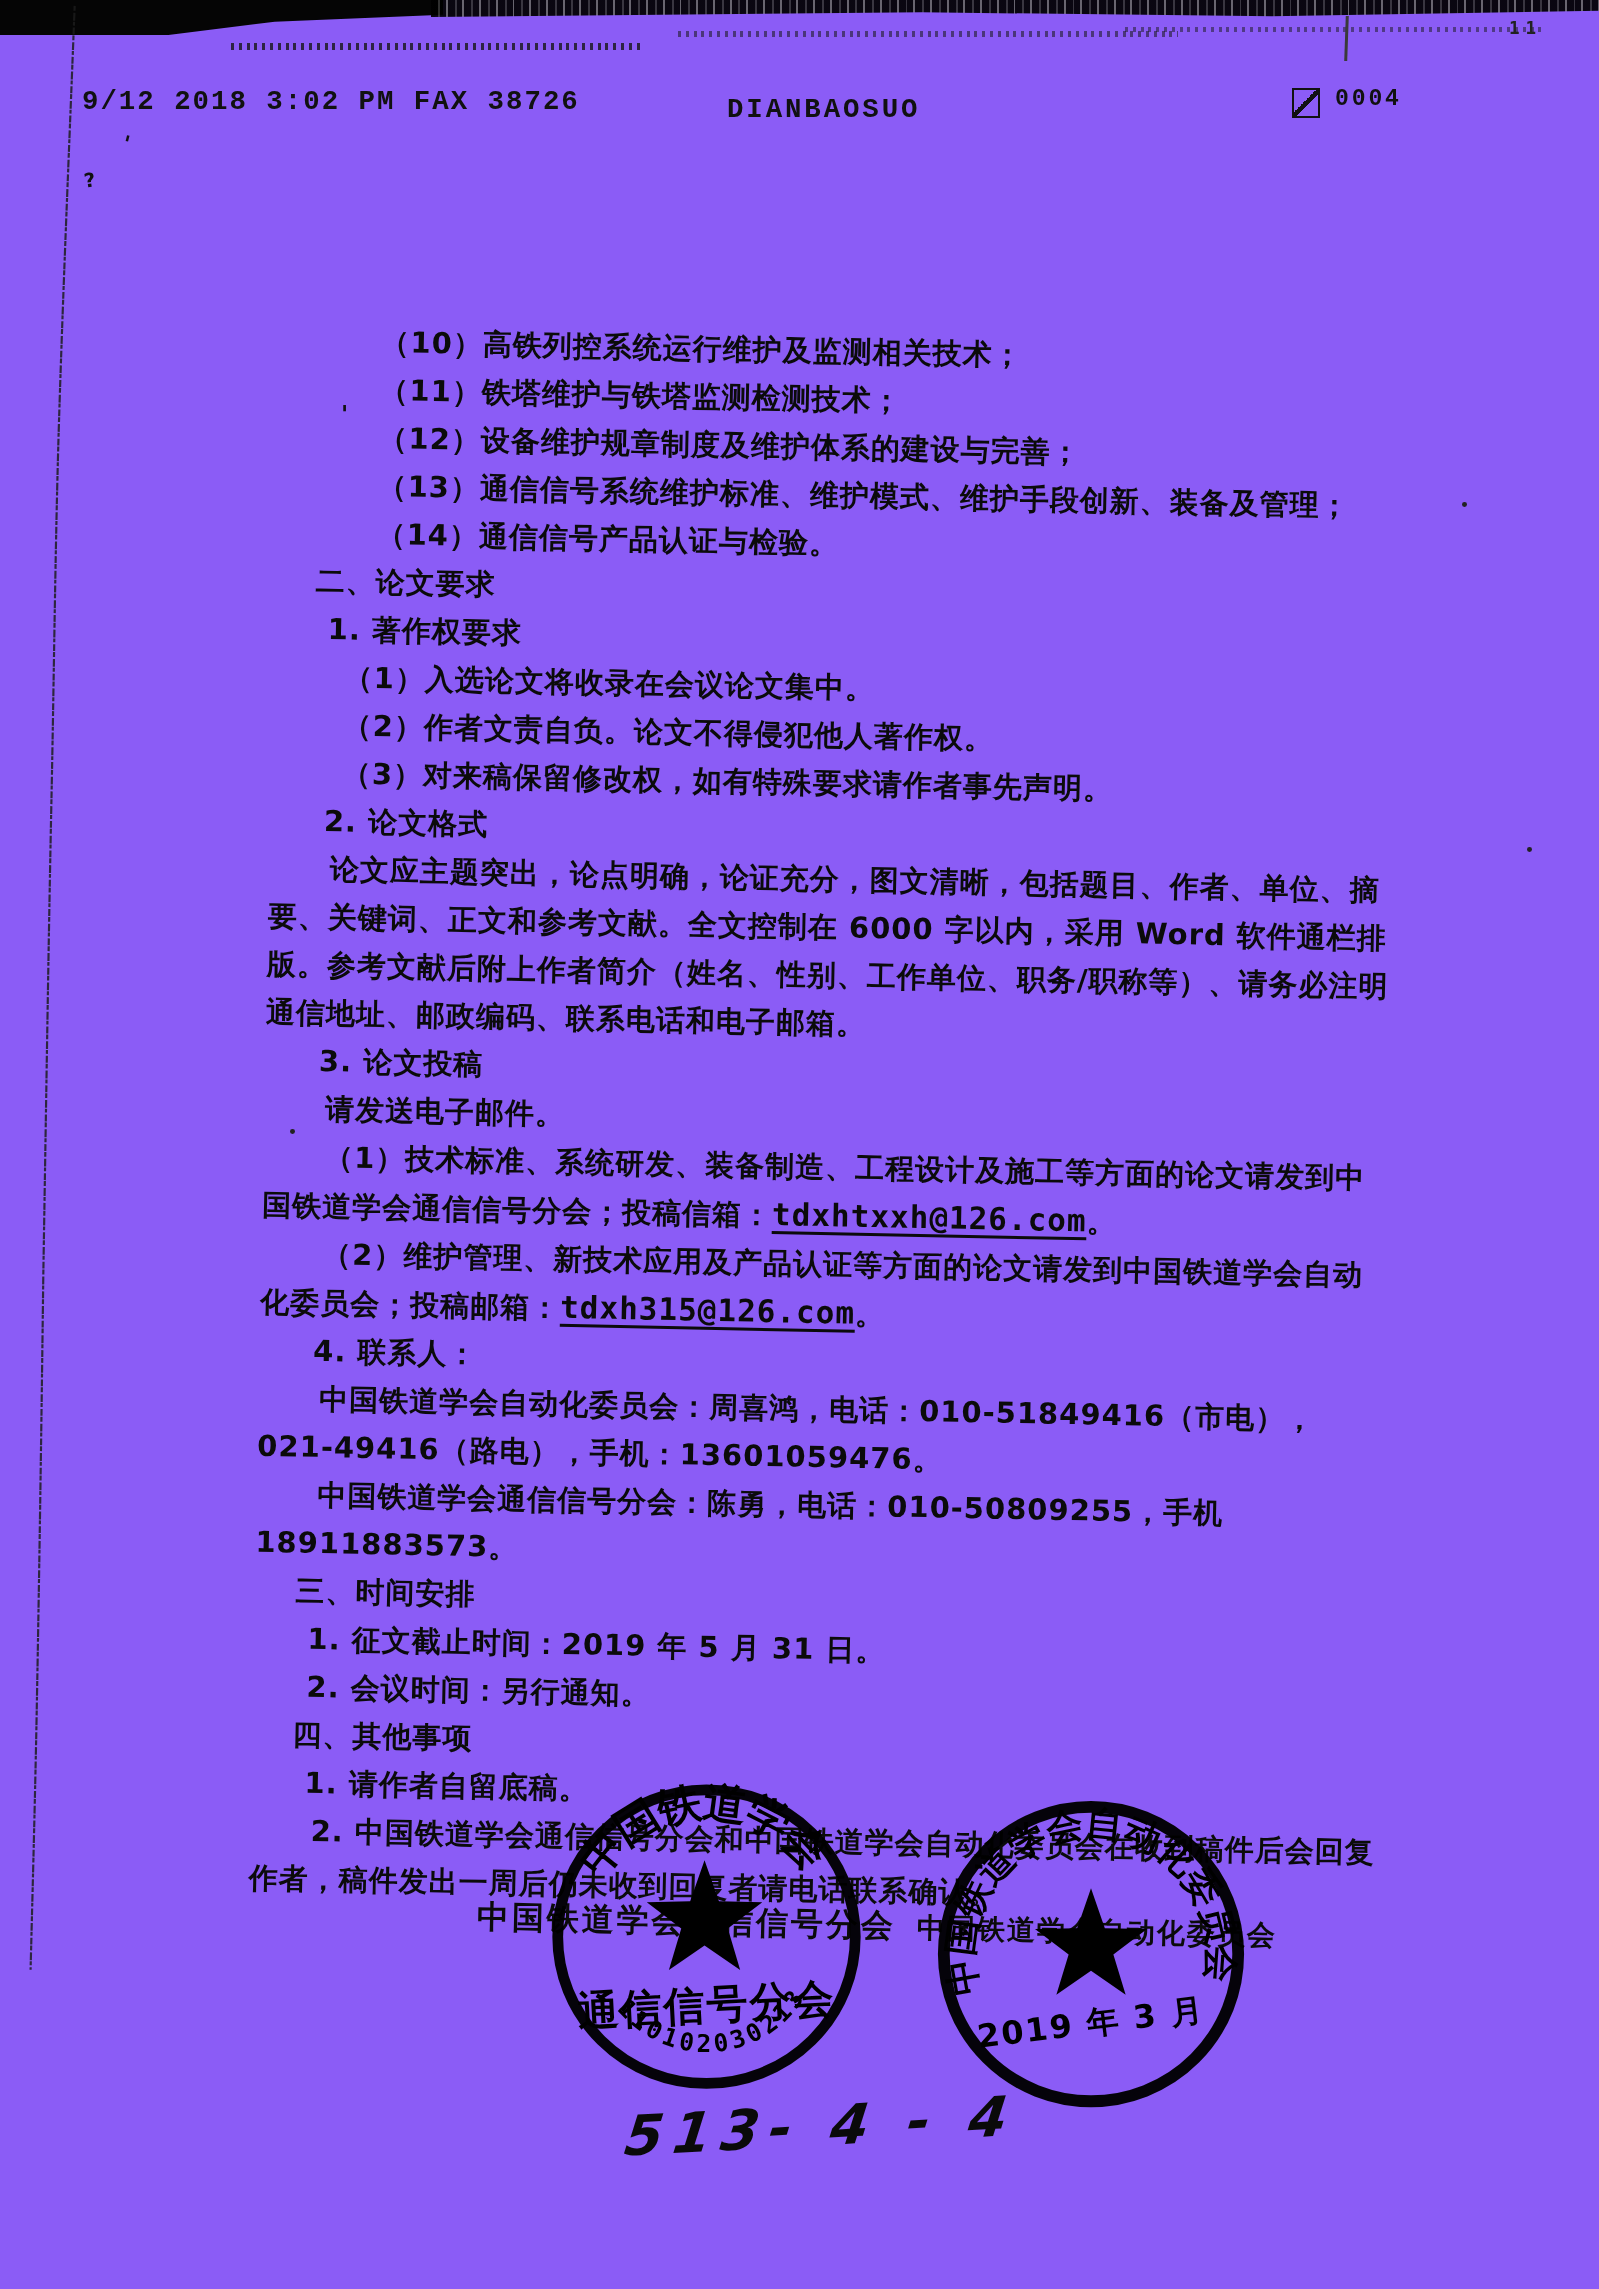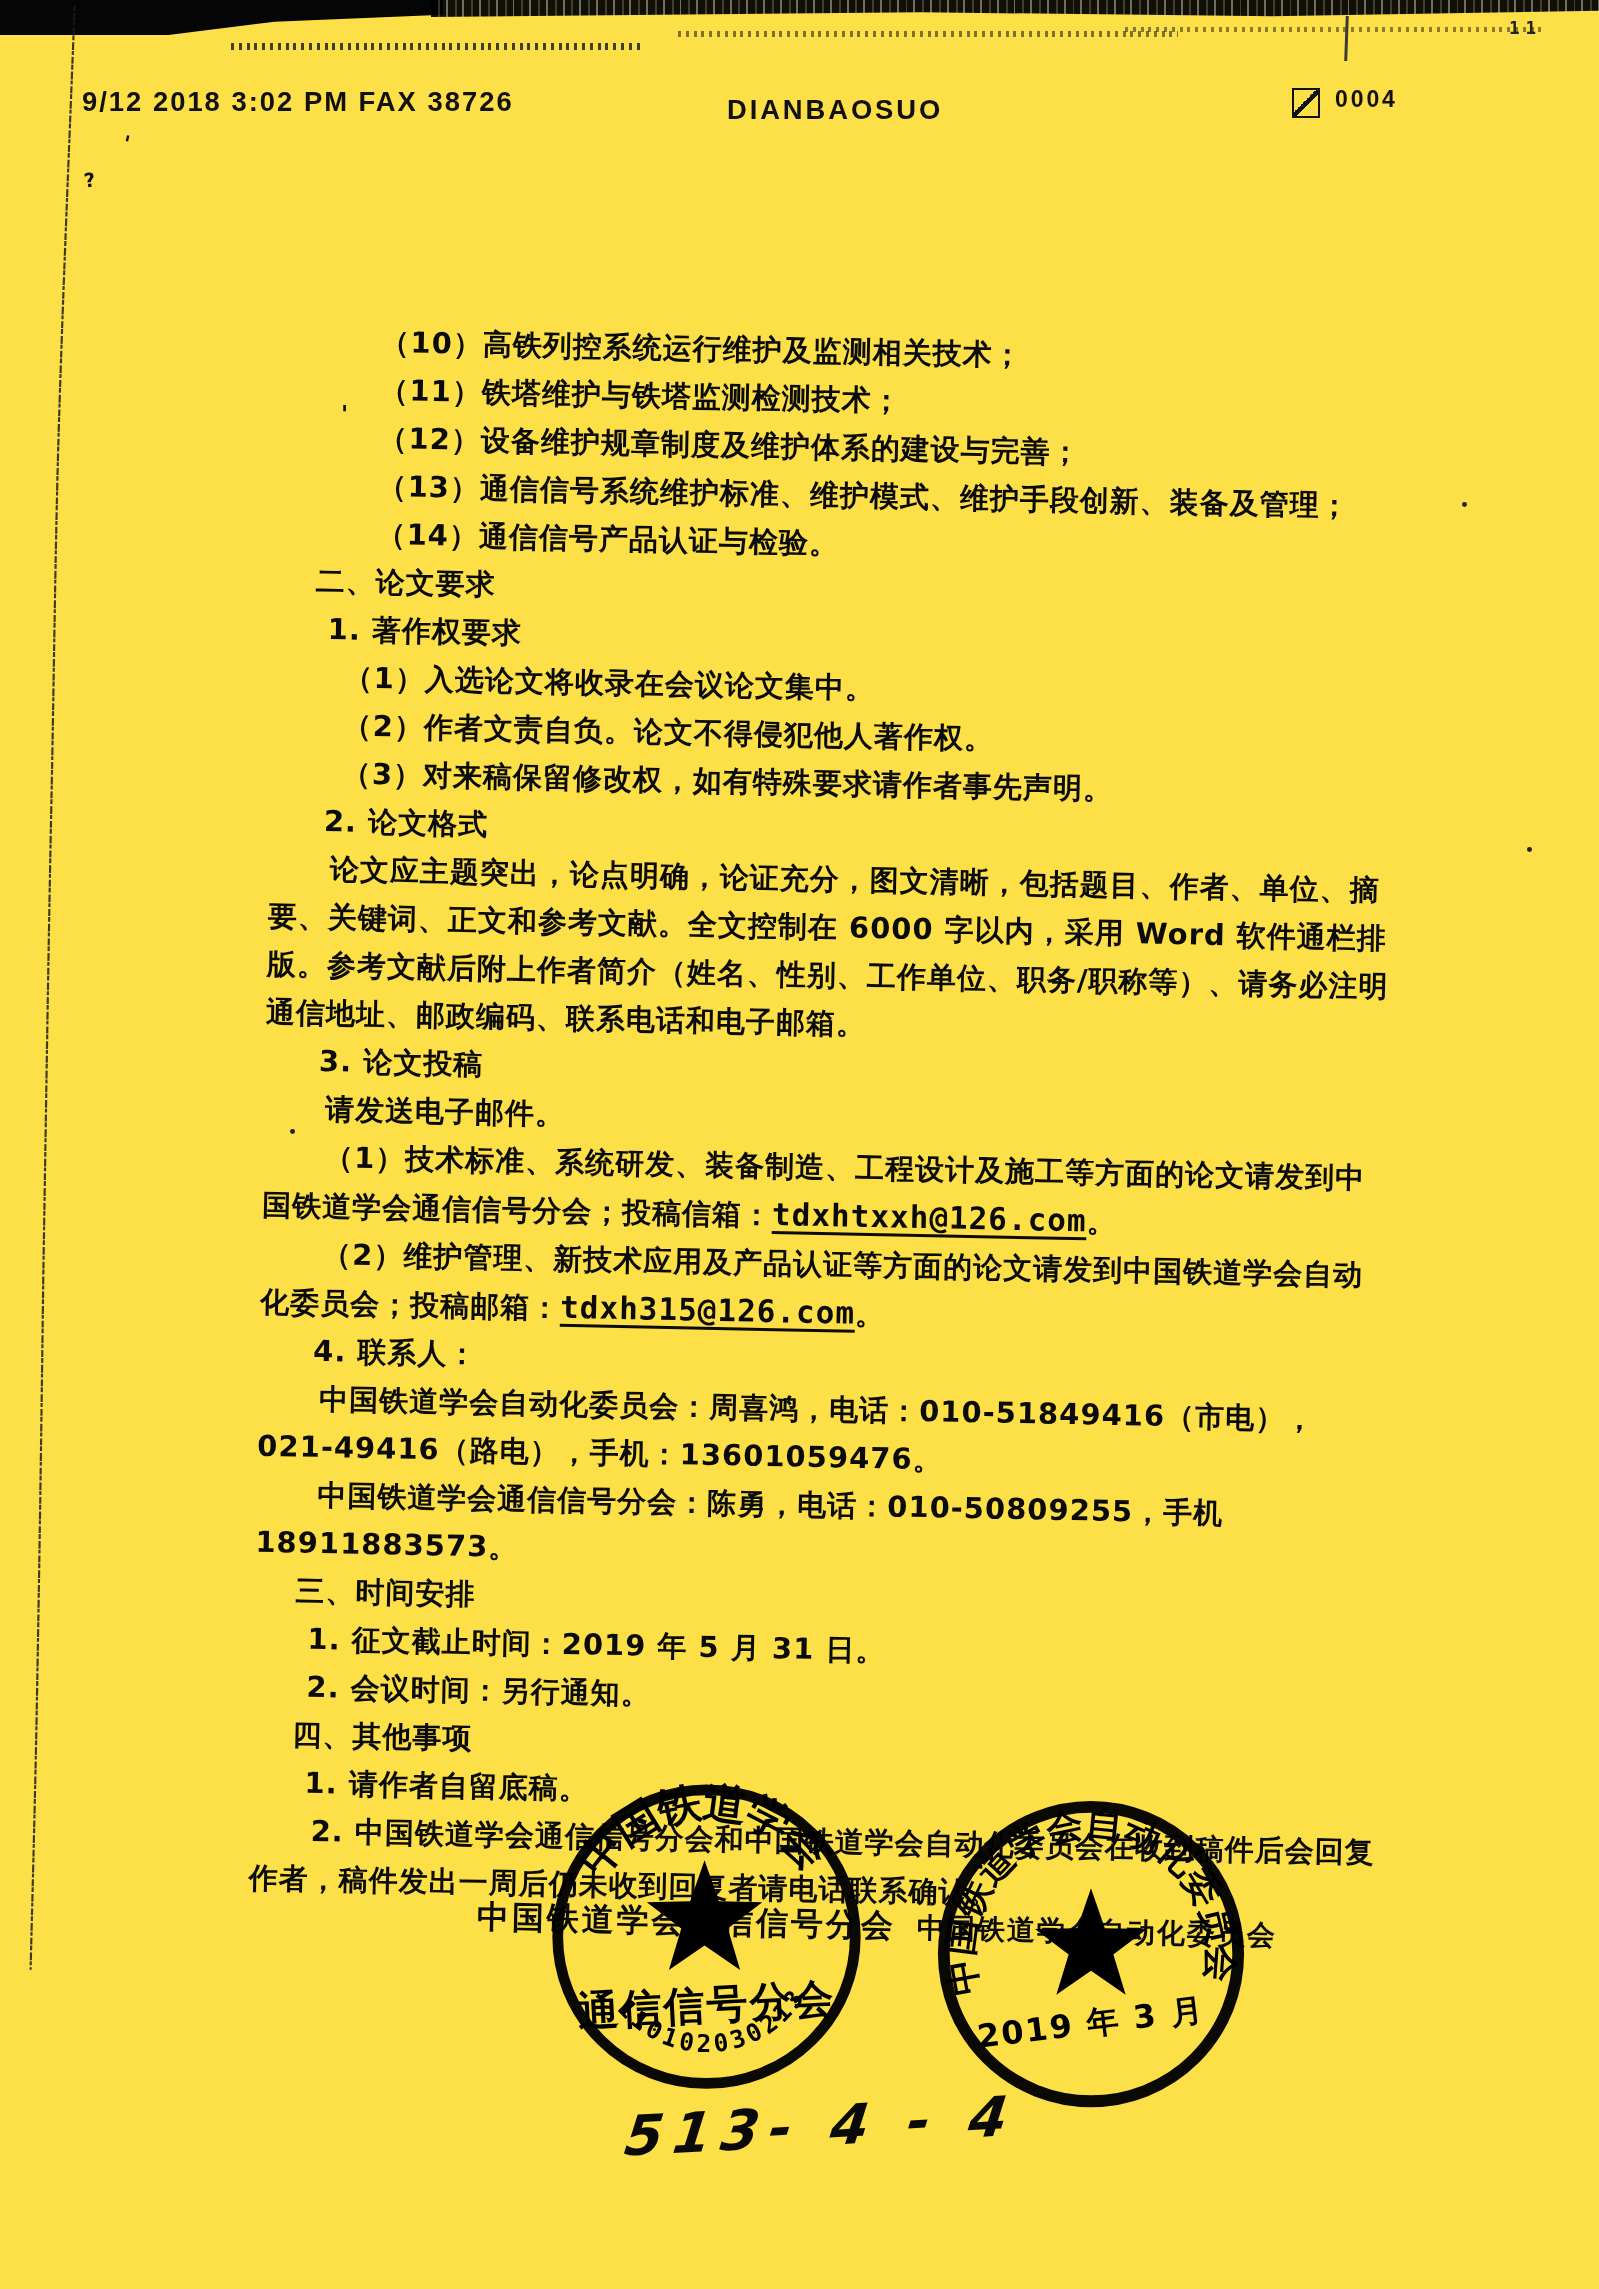--- a/index.html
+++ b/index.html
@@ -1,36 +1,36 @@
 <!DOCTYPE html>
 <html><head>
 <meta charset="utf-8">
 <style>
   html,body{margin:0;padding:0;background:#e8e8e8;}
-  .page{position:relative;width:1600px;height:2290px;background:#fde047;overflow:hidden;
+  .page{position:relative;width:1600px;height:2290px;background:#8b5cf6;overflow:hidden;
         font-family:"DejaVu Sans","Liberation Sans",sans-serif;color:#0b0b0b;}
 
   
   .band-left{position:absolute;left:0;top:0;width:443px;height:35px;background:#050505;
              clip-path:polygon(0 0,100% 0,100% 42%,62% 62%,38% 100%,0 100%);}
   .band-mid{position:absolute;left:431px;top:0;width:1168px;height:18.6px;opacity:.93;
             background:repeating-linear-gradient(90deg,#000 0 6.9px,#333 6.9px 8.8px,#000 8.8px 14.7px,#666 14.7px 16.7px);
             clip-path:polygon(0 0,100% 0,100% 58%,72% 88%,42% 66%,0 92%);}
   .speck{position:absolute;background:repeating-linear-gradient(90deg,#161616 0 2.9px,transparent 2.9px 7.8px);}
   .speck1{left:231px;top:43px;width:412px;height:6.9px;opacity:.8;}
   .speck2{left:678px;top:31px;width:500px;height:5.9px;opacity:.55;}
   .speck3{left:1125px;top:26.5px;width:421px;height:5.9px;opacity:.5;}
   .vline-art{position:absolute;left:0;top:0;}
   .tr-line{position:absolute;left:1345px;top:15.7px;width:2.9px;height:45px;background:#3a3a3a;transform:rotate(2deg);}
   .tr-ticks{position:absolute;left:1509px;top:17.6px;font:bold 17.6px "DejaVu Sans Mono",monospace;color:#222;letter-spacing:5.9px;}
   .stray{position:absolute;color:#111;font-weight:bold;}
 
   
   .fax-row{position:absolute;top:86px;left:0;width:100%;height:39px;
-           font-family:Liberation Sans, sans-serif;font-weight:bold;color:#111;}
+           font-family:Liberation Mono, monospace;font-weight:bold;color:#111;}
   .fax-left{position:absolute;left:82px;top:0;font-size:27.4px;letter-spacing:2px;}
   .fax-center{position:absolute;left:727px;top:8px;font-size:27.4px;letter-spacing:2.9px;}
   .fax-icon{position:absolute;left:1292px;top:2px;width:23.5px;height:25.5px;border:2.9px solid #111;
             background:linear-gradient(135deg,transparent 44%,#111 44%,#111 58%,transparent 58%);}
   .fax-page{position:absolute;left:1335px;top:0;font-size:23px;letter-spacing:2.9px;}
 
   
   .doc{position:absolute;left:280px;top:316px;width:1127px;transform:rotate(1.15deg);
        transform-origin:0 0;}
   .blk{font-weight:bold;font-size:29px;line-height:48px;letter-spacing:1px;}

